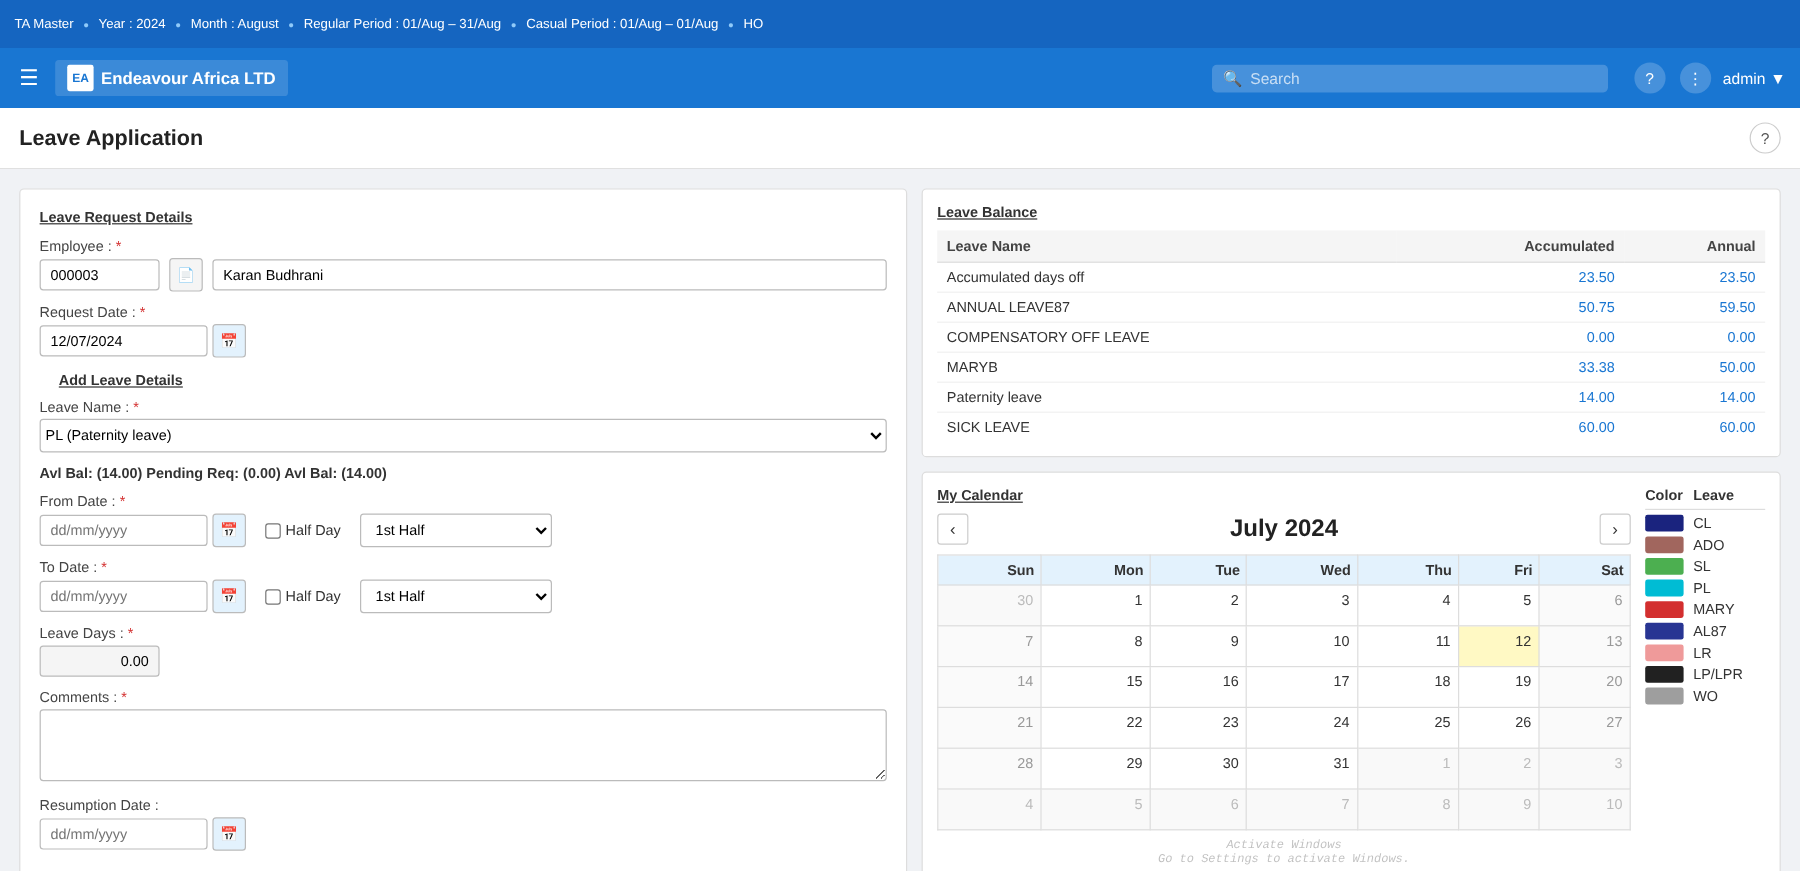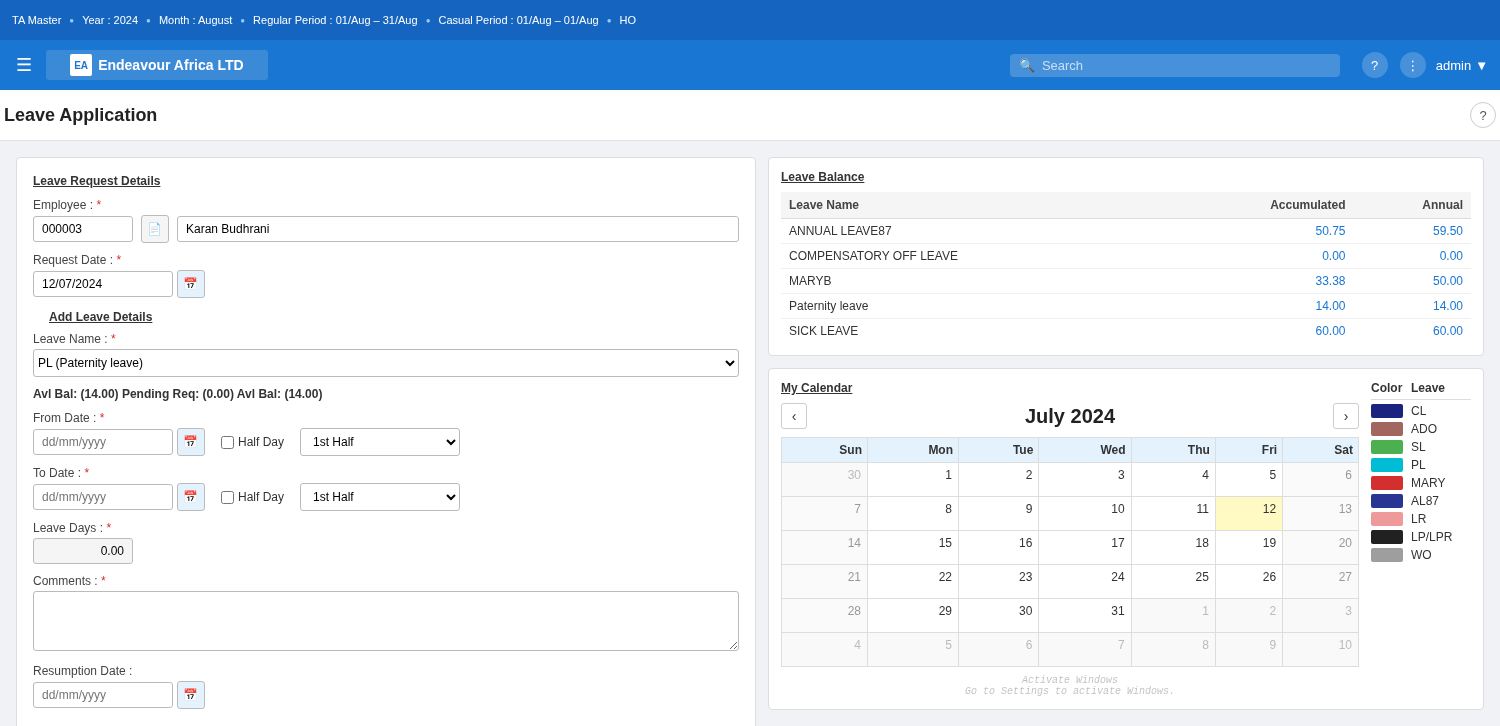--- a/index.html
+++ b/index.html
@@ -25,21 +25,21 @@
       display: flex;
       align-items: center;
       padding: 0 12px;
       height: 50px;
       gap: 10px;
     }
     .nav-bar .hamburger { font-size: 18px; cursor: pointer; padding: 4px; }
     .nav-logo {
       display: flex; align-items: center; gap: 6px;
       background: rgba(255,255,255,0.15);
-      padding: 4px 24px; border-radius: 3px;
+      padding: 4px 10px; border-radius: 3px;
       font-size: 14px; font-weight: bold;
     }
     .nav-logo .logo-icon {
       width: 22px; height: 22px; background: #fff; border-radius: 2px;
       display: flex; align-items: center; justify-content: center;
       color: #1976d2; font-size: 10px; font-weight: bold;
     }
     .nav-search {
       margin-left: auto;
       display: flex; align-items: center;
@@ -62,21 +62,21 @@
       color: #fff; cursor: pointer; font-size: 13px;
     }
     .nav-admin {
       color: #fff; font-size: 13px; display: flex; align-items: flex-end; gap: 4px; cursor: pointer;
     }
 
     
     .page-header {
       background: #fff;
       border-bottom: 1px solid #e0e0e0;
-      padding: 12px 4px;
+      padding: 12px 16px;
       display: flex; align-items: center; justify-content: space-between; gap: 12px;
     }
     .page-title { font-size: 18px; font-weight: bold; color: #222; }
     .help-btn {
       width: 26px; height: 26px; border-radius: 50%;
       border: 1px solid #ccc; background: #fff;
       display: flex; align-items: center; justify-content: center;
       cursor: pointer; font-size: 13px; color: #555;
     }
 
@@ -422,20 +422,25 @@
       <div class="lb-title">Leave Balance</div>
       <table class="lb-table">
         <thead>
           <tr>
             <th>Leave Name</th>
             <th class="right">Accumulated</th>
             <th class="right">Annual</th>
           </tr>
         </thead>
         <tbody id="leave-balance-tbody">
+            <tr>
+    <td>Accumulated days off</td>
+    <td class="blue-val">23.50</td>
+    <td class="blue-val">23.50</td>
+  </tr>
             <tr>
     <td>ANNUAL LEAVE87</td>
     <td class="blue-val">50.75</td>
     <td class="blue-val">59.50</td>
   </tr>
             <tr>
     <td>COMPENSATORY OFF LEAVE</td>
     <td class="blue-val">0.00</td>
     <td class="blue-val">0.00</td>
   </tr>

